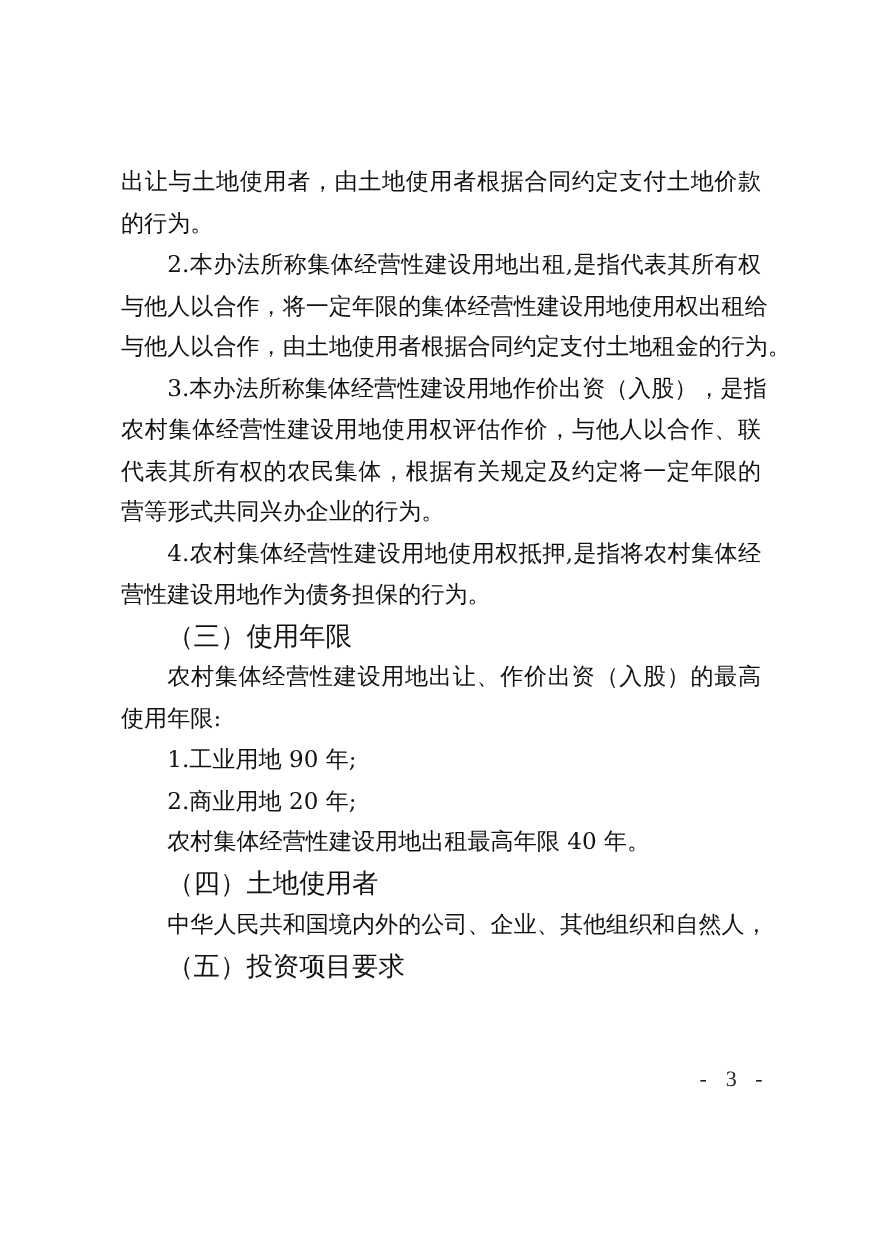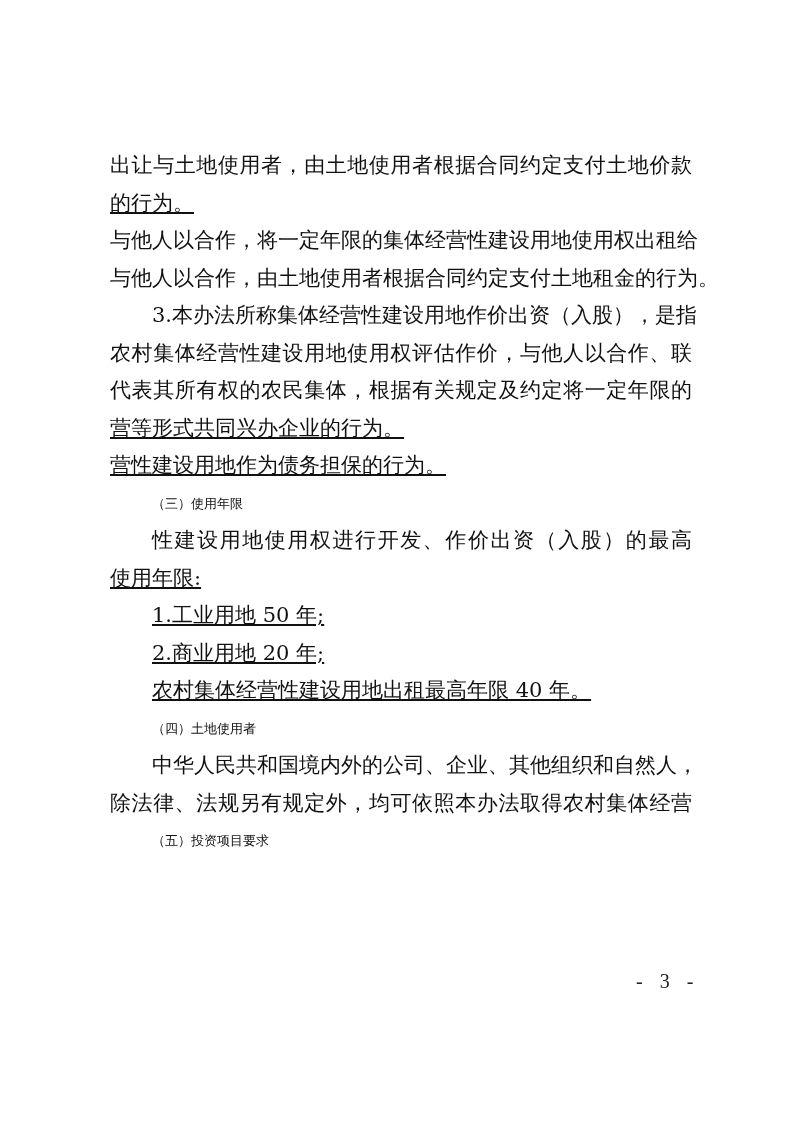--- a/index.html
+++ b/index.html
@@ -6,47 +6,48 @@
     body { width: 800px; height: 1132px; position: relative; overflow: hidden; }
     .page {
       position: absolute; left: 0; top: 0; width: 792px; height: 1132px; background: #fff;
     }
     .content {
       position: absolute; left: 110px; top: 147px; width: 582px;
       font-family: "DejaVu Serif", "Liberation Serif", serif;
       font-size: 21px; color: #111; line-height: 37.5px;
     }
     .line { height: 37.5px; white-space: nowrap; text-align: justify; text-align-last: justify; overflow: visible; }
-    .line.last { text-align-last: left; text-decoration: underline; }
+    .line.last { text-align-last: left; }
     .indent { padding-left: 42px; }
-    .heading { padding-left: 42px; text-align-last: left; font-family: "DejaVu Sans", "Liberation Sans", sans-serif; font-size: 13px; }
+    .heading { padding-left: 42px; text-align-last: left; font-family: "DejaVu Sans", "Liberation Sans", sans-serif; font-size: 24px; }
     .page-number {
       position: absolute; left: 636px; top: 970px; font-family: "Liberation Serif", serif;
       font-size: 20px; color: #222; letter-spacing: 6px;
     }
   </style>
 </head>
 <body>
 
 <div class="page">
   <div class="content">
     <div class="line">出让与土地使用者，由土地使用者根据合同约定支付土地价款</div>
     <div class="line last">的行为。</div>
+    <div class="line indent">2.本办法所称集体经营性建设用地出租,是指代表其所有权</div>
     <div class="line">与他人以合作，将一定年限的集体经营性建设用地使用权出租给</div>
     <div class="line">与他人以合作，由土地使用者根据合同约定支付土地租金的行为。</div>
     <div class="line indent">3.本办法所称集体经营性建设用地作价出资（入股），是指</div>
     <div class="line">农村集体经营性建设用地使用权评估作价，与他人以合作、联</div>
     <div class="line">代表其所有权的农民集体，根据有关规定及约定将一定年限的</div>
     <div class="line last">营等形式共同兴办企业的行为。</div>
+    <div class="line indent">4.农村集体经营性建设用地使用权抵押,是指将农村集体经</div>
     <div class="line last">营性建设用地作为债务担保的行为。</div>
     <div class="line heading">（三）使用年限</div>
-    <div class="line indent">性建设用地使用权进行开发、作价出资（入股）的最高</div>
+    <div class="line indent">农村集体经营性建设用地出让、作价出资（入股）的最高</div>
     <div class="line last">使用年限:</div>
-    <div class="line indent last">1.工业用地 50 年;</div>
+    <div class="line indent last">1.工业用地 90 年;</div>
     <div class="line indent last">2.商业用地 20 年;</div>
     <div class="line indent last">农村集体经营性建设用地出租最高年限 40 年。</div>
     <div class="line heading">（四）土地使用者</div>
     <div class="line indent">中华人民共和国境内外的公司、企业、其他组织和自然人，</div>
-    <div class="line">除法律、法规另有规定外，均可依照本办法取得农村集体经营</div>
     <div class="line heading">（五）投资项目要求</div>
   </div>
   <div class="page-number">- 3 -</div>
 </div>
 
 </body></html>

